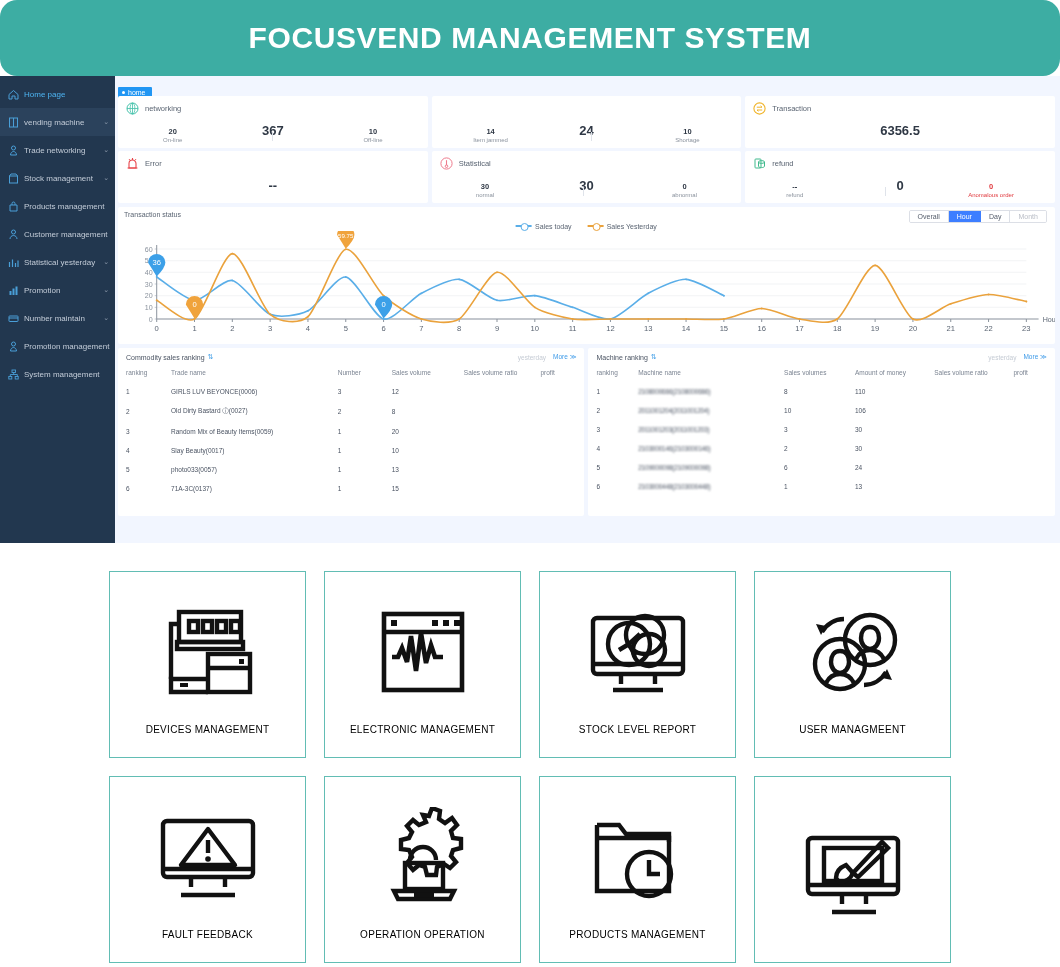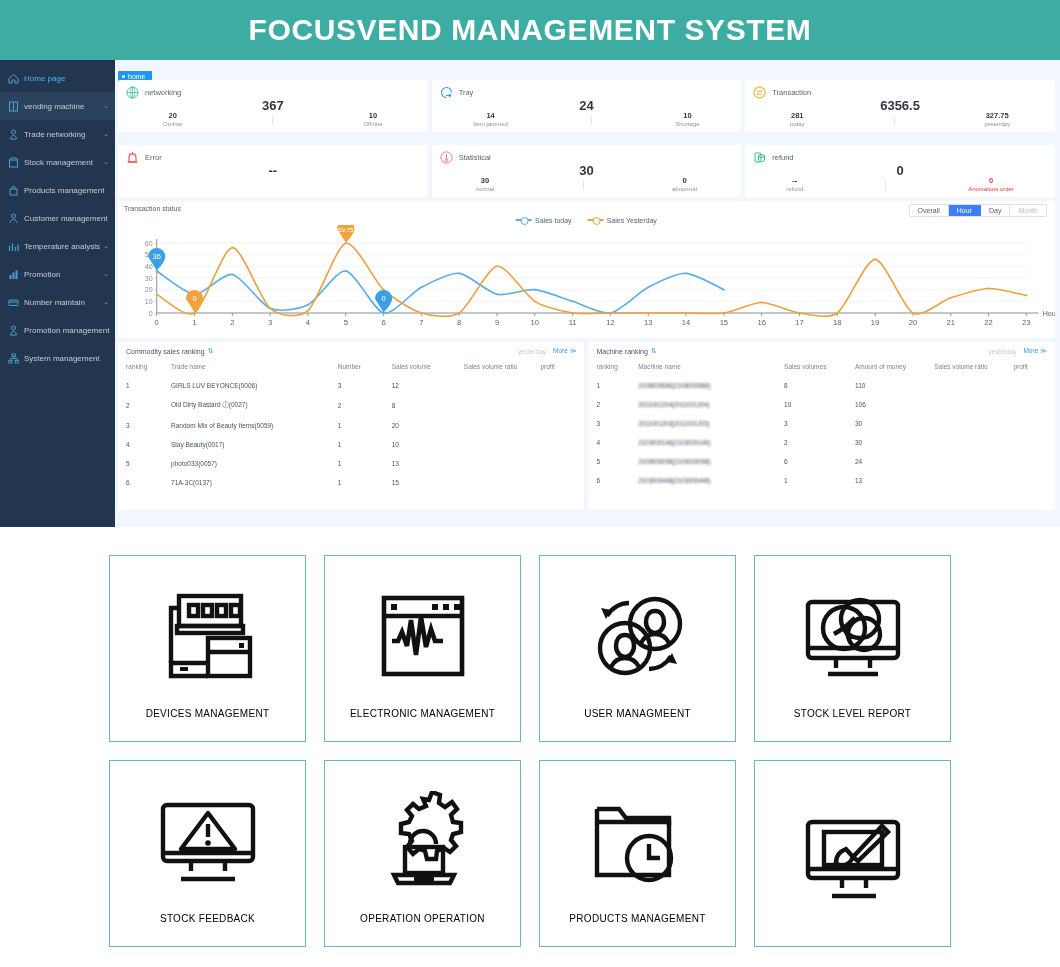--- a/index.html
+++ b/index.html
@@ -5,25 +5,26 @@
   * { box-sizing: border-box; margin: 0; padding: 0; }
   html, body {
     width: 1060px; height: 967px;
     font-family: "Liberation Sans", sans-serif;
     background: #ffffff;
     overflow: hidden;
   }
 
   
   #app-header {
-    height: 60px;
+    height: 76px;
     background: #3dada3;
     display: flex;
     align-items: center;
     justify-content: center;
+    border-radius: 17px;
   }
   #app-title {
     color: #ffffff;
     font-size: 30px;
     font-weight: bold;
     letter-spacing: 0.6px;
     font-family: "Liberation Sans", sans-serif;
   }
 
   
@@ -95,41 +96,41 @@
   #tab-home .dot {
     width: 3px; height: 3px; border-radius: 50%;
     background: #ffffff; margin-right: 3px;
   }
 
   
   #stats-grid {
     display: grid;
     grid-template-columns: 1fr 1fr 1fr;
     grid-template-rows: 52px 52px;
-    gap: 13px 4px;
+    gap: 3px 4px;
     margin-bottom: 4px;
   }
   .stat-card {
     background: #ffffff;
     border-radius: 2px;
     padding: 5px 8px 3px 7px;
     position: relative;
   }
   .stat-head {
     display: flex;
     align-items: center;
     gap: 5px;
     margin-bottom: 1px;
   }
   .stat-ico { width: 15px; height: 15px; flex: 0 0 15px; }
   .stat-ico svg { width: 15px; height: 15px; display: block; }
   .stat-title { font-size: 7.5px; color: #5a6472; }
   .stat-big {
     position: absolute;
-    top: 18px;
+    top: 27px;
     left: 0; right: 0;
     text-align: center;
     font-size: 13px;
     font-weight: bold;
     color: #2f3845;
   }
   .stat-foot {
     position: absolute;
     bottom: 4px;
     left: 0; right: 0;
@@ -337,21 +338,21 @@
           </svg>
         </span>
         <span class="side-label">Customer management</span>
       </div>
       <div class="side-item">
         <span class="side-ico">
           <svg viewBox="0 0 11 11">
             <path d="M1.5 10V5M4.5 10V2.5M7.5 10V6M10 10V3.5" stroke="currentColor" stroke-width="1.2" fill="none"></path>
           </svg>
         </span>
-        <span class="side-label">Temperature analysis</span>
+        <span class="side-label">Statistical yesterday</span>
         <span class="side-caret">⌄</span>
       </div>
       <div class="side-item">
         <span class="side-ico">
           <svg viewBox="0 0 11 11">
             <rect x="1.5" y="6" width="2" height="4" fill="currentColor"></rect>
             <rect x="4.5" y="3.5" width="2" height="6.5" fill="currentColor"></rect>
             <rect x="7.5" y="1.5" width="2" height="8.5" fill="currentColor"></rect>
           </svg>
         </span>
@@ -419,29 +420,20 @@
               <div class="stat-sub-lab">On-line</div>
             </div>
             <div class="stat-divider"></div>
             <div class="stat-sub">
               <div class="stat-sub-val">10</div>
               <div class="stat-sub-lab">Off-line</div>
             </div>
           </div>
         </div>
         <div class="stat-card">
-          <div class="stat-head">
-            <span class="stat-ico" style="color: rgb(46, 158, 212);">
-              <svg viewBox="0 0 15 15">
-                <path d="M12.5 7.5a5 5 0 10-5 5" fill="none" stroke="currentColor" stroke-width="1.1"></path>
-                <path d="M7 10.5h4.5M10 8.8l1.8 1.7-1.8 1.7" fill="none" stroke="currentColor" stroke-width="1.1"></path>
-              </svg>
-            </span>
-            <span class="stat-title">Tray</span>
-          </div>
           <div class="stat-big">24</div>
           <div class="stat-foot">
             <div class="stat-sub">
               <div class="stat-sub-val">14</div>
               <div class="stat-sub-lab">Item jammed</div>
             </div>
             <div class="stat-divider"></div>
             <div class="stat-sub">
               <div class="stat-sub-val">10</div>
               <div class="stat-sub-lab">Shortage</div>
@@ -452,31 +444,20 @@
           <div class="stat-head">
             <span class="stat-ico" style="color: rgb(240, 180, 41);">
               <svg viewBox="0 0 15 15">
                 <circle cx="7.5" cy="7.5" r="5.6" fill="none" stroke="currentColor" stroke-width="1.1"></circle>
                 <path d="M4.8 6.2h5.2L8.6 4.9M10.2 9h-5.2l1.4 1.3" fill="none" stroke="currentColor" stroke-width="1"></path>
               </svg>
             </span>
             <span class="stat-title">Transaction</span>
           </div>
           <div class="stat-big">6356.5</div>
-          <div class="stat-foot">
-            <div class="stat-sub">
-              <div class="stat-sub-val">281</div>
-              <div class="stat-sub-lab">today</div>
-            </div>
-            <div class="stat-divider"></div>
-            <div class="stat-sub">
-              <div class="stat-sub-val">327.75</div>
-              <div class="stat-sub-lab">yesterday</div>
-            </div>
-          </div>
         </div>
         <div class="stat-card">
           <div class="stat-head">
             <span class="stat-ico" style="color: rgb(232, 70, 76);">
               <svg viewBox="0 0 15 15">
                 <path d="M4 12V7.5a3.5 3.5 0 017 0V12z" fill="none" stroke="currentColor" stroke-width="1.1"></path>
                 <line x1="2.6" y1="12" x2="12.4" y2="12" stroke="currentColor" stroke-width="1.1"></line>
                 <line x1="7.5" y1="2" x2="7.5" y2="4" stroke="currentColor" stroke-width="1.1"></line>
                 <line x1="4" y1="3" x2="5" y2="4.4" stroke="currentColor" stroke-width="0.9"></line>
                 <line x1="11" y1="3" x2="10" y2="4.4" stroke="currentColor" stroke-width="0.9"></line>
@@ -892,67 +873,67 @@
             <rect x="79" y="18" width="6" height="6" fill="#111"></rect>
             <rect x="90" y="18" width="6" height="6" fill="#111"></rect>
           </svg>
         </div>
         <div class="tile-label">ELECTRONIC MANAGEMENT</div>
       </div>
       <div class="tile">
         <div class="tile-ico">
           <svg width="118" height="100" viewBox="0 0 118 100">
             <g fill="none" stroke="#111" stroke-width="4.4">
+              <rect x="14" y="16" width="90" height="56" rx="4"></rect>
+              <line x1="14" y1="62" x2="104" y2="62"></line>
+              <path d="M42 72v10M76 72v10M34 88h50"></path>
+              <circle cx="50" cy="42" r="21"></circle>
+              <circle cx="66" cy="33" r="19"></circle>
+              <circle cx="70" cy="48" r="16"></circle>
+              <path d="M50 42l11-10M50 42l-10 6M50 42l6 12"></path>
+            </g>
+          </svg>
+        </div>
+        <div class="tile-label">STOCK LEVEL REPORT</div>
+      </div>
+      <div class="tile">
+        <div class="tile-ico">
+          <svg width="118" height="100" viewBox="0 0 118 100">
+            <g fill="none" stroke="#111" stroke-width="4.4">
               <circle cx="76" cy="38" r="25"></circle>
               <circle cx="46" cy="62" r="25"></circle>
               <path d="M76 25c-6 0-9 5-9 11s4 11 9 11 9-5 9-11-3-11-9-11z"></path>
               <path d="M62 57c3-6 8-9 14-9s11 3 14 9"></path>
               <path d="M46 49c-6 0-9 5-9 11s4 11 9 11 9-5 9-11-3-11-9-11z"></path>
               <path d="M32 81c3-6 8-9 14-9s11 3 14 9"></path>
               <path d="M28 30a26 26 0 0122-13"></path>
               <path d="M92 70a26 26 0 01-22 13"></path>
             </g>
             <path d="M22 22l10 2-5 9z" fill="#111"></path>
             <path d="M98 78l-10-2 5-9z" fill="#111"></path>
           </svg>
         </div>
         <div class="tile-label">USER MANAGMEENT</div>
-      </div>
-      <div class="tile">
-        <div class="tile-ico">
-          <svg width="118" height="100" viewBox="0 0 118 100">
-            <g fill="none" stroke="#111" stroke-width="4.4">
-              <rect x="14" y="16" width="90" height="56" rx="4"></rect>
-              <line x1="14" y1="62" x2="104" y2="62"></line>
-              <path d="M42 72v10M76 72v10M34 88h50"></path>
-              <circle cx="50" cy="42" r="21"></circle>
-              <circle cx="66" cy="33" r="19"></circle>
-              <circle cx="70" cy="48" r="16"></circle>
-              <path d="M50 42l11-10M50 42l-10 6M50 42l6 12"></path>
-            </g>
-          </svg>
-        </div>
-        <div class="tile-label">STOCK LEVEL REPORT</div>
       </div>
     </div>
   <div class="tiles-row" id="tiles-row-2">
       <div class="tile">
         <div class="tile-ico">
           <svg width="118" height="100" viewBox="0 0 118 100">
             <g fill="none" stroke="#111" stroke-width="4.4">
               <rect x="14" y="14" width="90" height="56" rx="4"></rect>
               <line x1="14" y1="62" x2="104" y2="62"></line>
               <path d="M42 70v10M76 70v10M32 88h54"></path>
               <path d="M59 22L86 58H32z" stroke-linejoin="round"></path>
               <line x1="59" y1="33" x2="59" y2="46"></line>
             </g>
             <circle cx="59" cy="52" r="2.8" fill="#111"></circle>
           </svg>
         </div>
-        <div class="tile-label">STOCK FEEDBACK</div>
+        <div class="tile-label">FAULT FEEDBACK</div>
       </div>
       <div class="tile">
         <div class="tile-ico">
           <svg width="118" height="100" viewBox="0 0 118 100">
             <g fill="none" stroke="#111" stroke-width="4.4">
               <path d="M59 8l6 1 3-8 8 3-1 8 6 4 7-5 5 7-6 6 2 7 8 1v9l-8 2-2 6 5 6-6 6-6-4-7 3-1 8h-9l-2-8-6-2-6 5-6-7 5-6-3-7-8-1v-9l8-2 3-6-5-6 6-6 6 5 7-3z"></path>
               <path d="M46 53a13 13 0 0126 0"></path>
               <rect x="41" y="56" width="38" height="26"></rect>
               <path d="M30 84h60l-4 8H34z"></path>
               <line x1="50" y1="88" x2="70" y2="88"></line>

